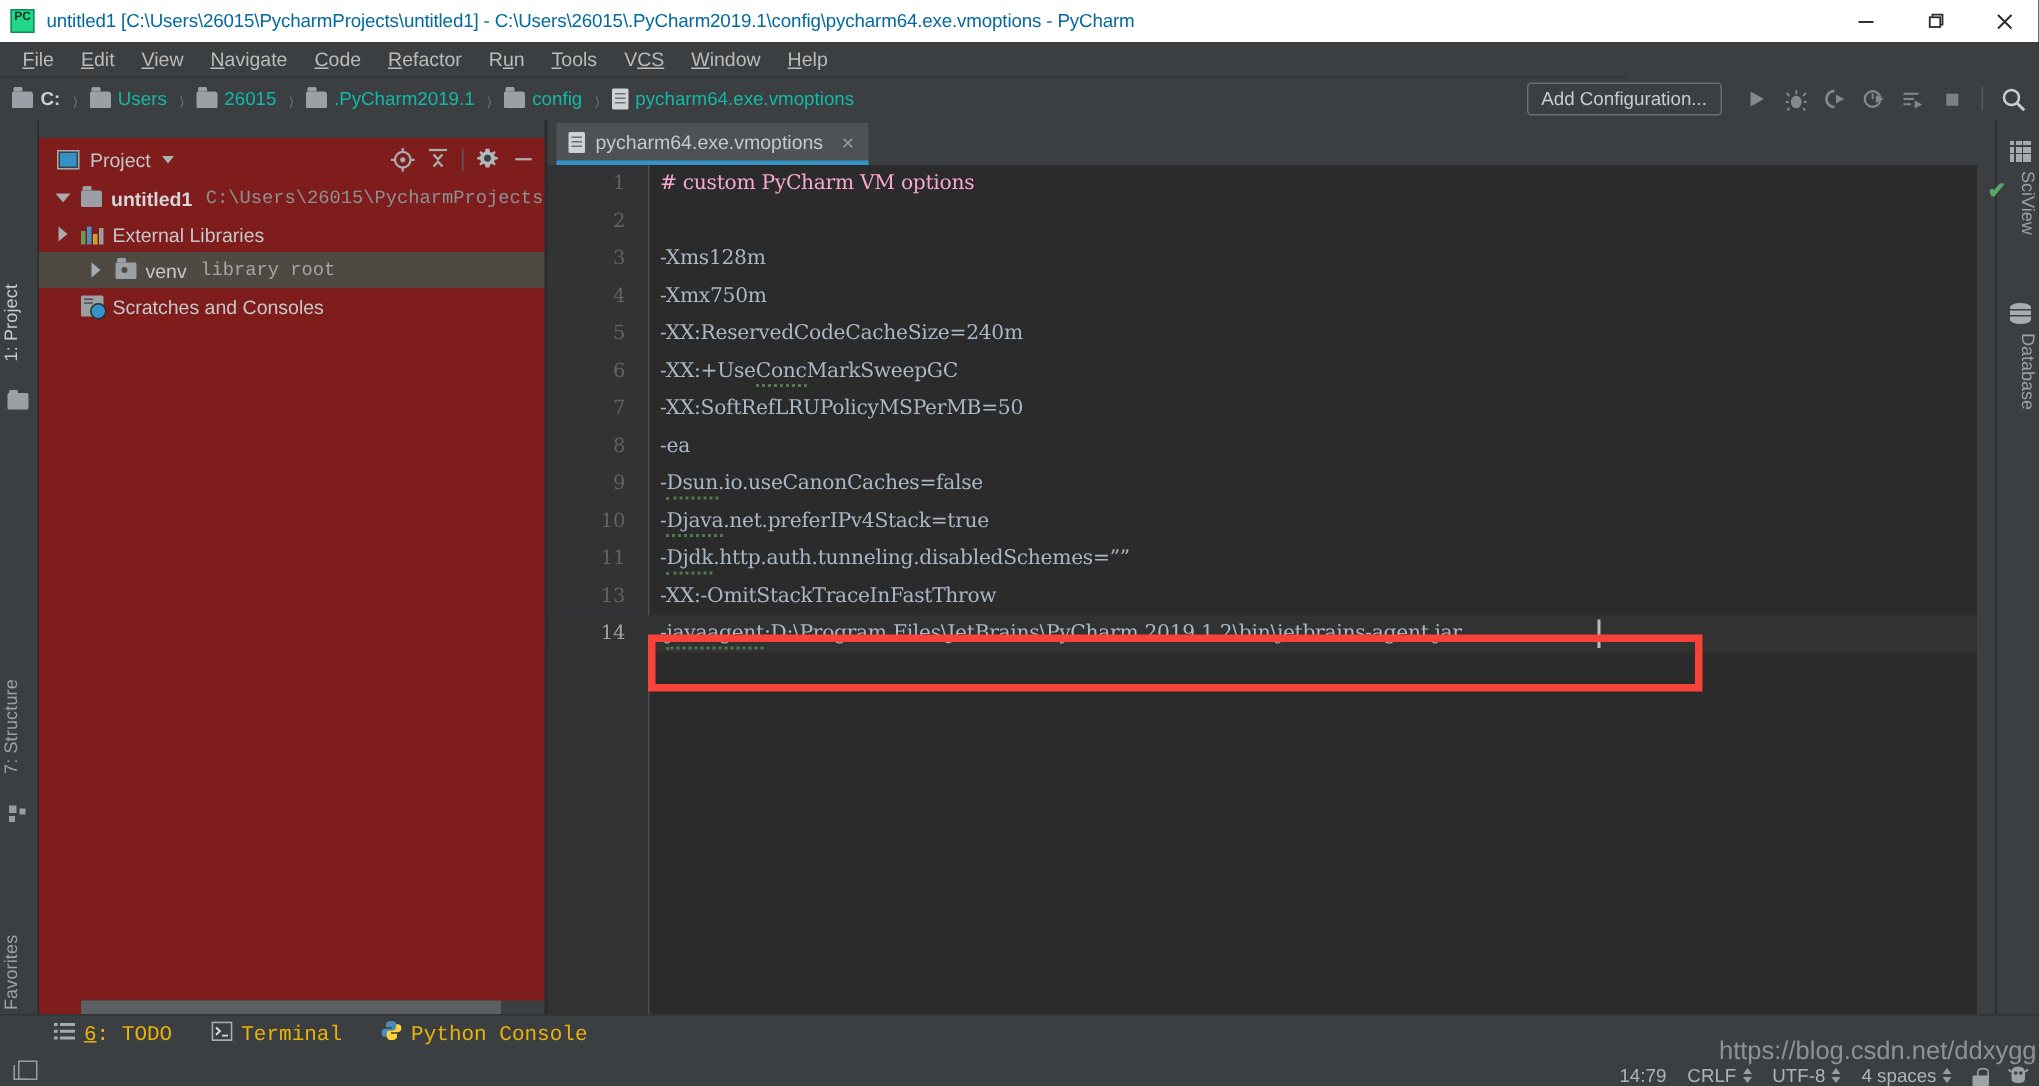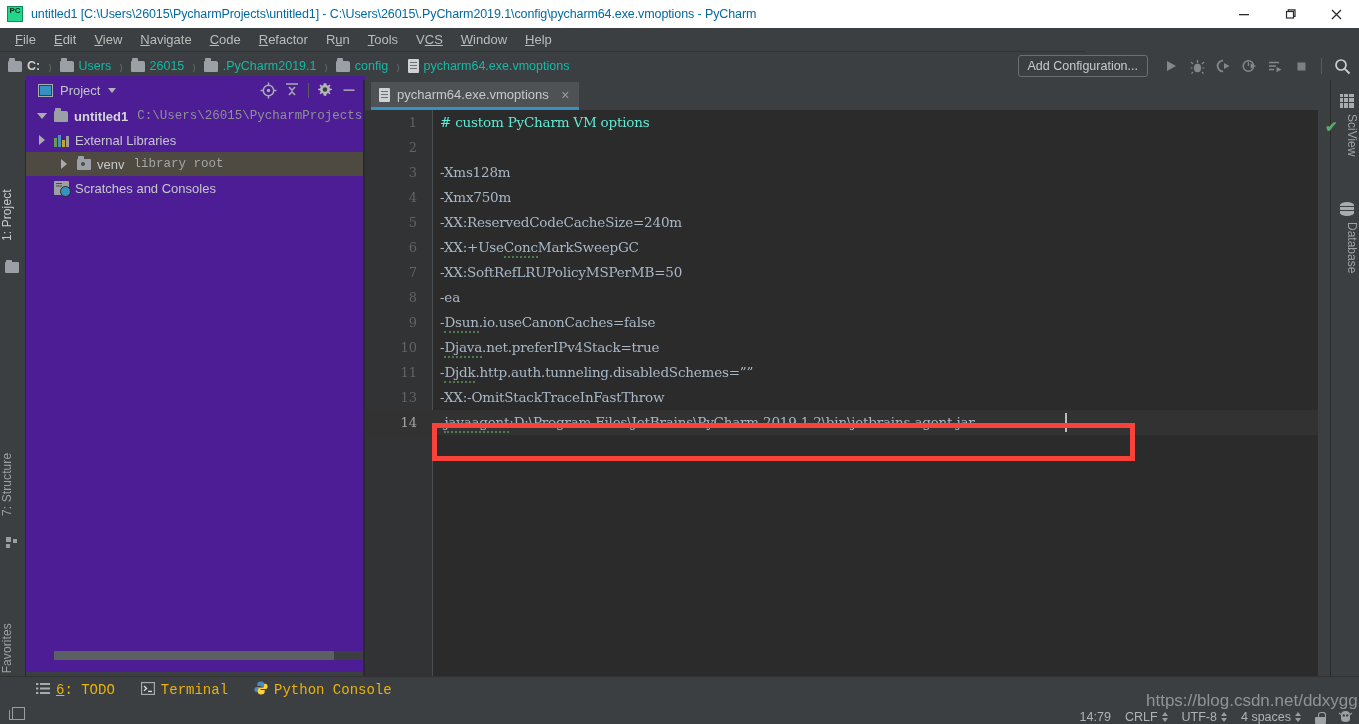--- a/index.html
+++ b/index.html
@@ -115,22 +115,22 @@
     text-align: center; letter-spacing: 0.1px;
   }
   .vtab.active { color: #c9cccd; }
   .vtab.flip { transform: rotate(180deg); }
   .strip-ic {
     position: absolute; left: 5px; width: 15px; height: 15px;
   }
 
   
   .projpanel {
-    position: absolute; left: 26px; top: 76px; width: 339px; height: 596px;
-    background: #4c1d95;
+    position: absolute; left: 26px; top: 92px; width: 339px; height: 596px;
+    background: #7f1d1d;
   }
   .proj-header {
     height: 28px; display: flex; align-items: center; padding-left: 12px;
   }
   .proj-ic-window {
     width: 15px; height: 13px; border: 1.6px solid #a7abad;
     background: #3c3f41; flex: none; position: relative;
   }
   .proj-ic-window::after {
     content: ""; position: absolute; left: 1px; top: 1px;
@@ -630,21 +630,21 @@
         <span class="tab-name">pycharm64.exe.vmoptions</span>
         <span class="tab-x">×</span>
       </div>
     </div>
 
     <div class="code-wrap">
       <div class="gutter"></div>
       <div class="gutter-edge"></div>
 
       <div class="codelines">
-        <div class="cline"><span class="lno">1</span><span class="ctext" style="color:#5eead4;text-align:right;"># custom PyCharm VM options</span></div>
+        <div class="cline"><span class="lno">1</span><span class="ctext" style="color:#f9a8d4;text-align:right;"># custom PyCharm VM options</span></div>
         <div class="cline"><span class="lno">2</span><span class="ctext"></span></div>
         <div class="cline"><span class="lno">3</span><span class="ctext">-Xms128m</span></div>
         <div class="cline"><span class="lno">4</span><span class="ctext">-Xmx750m</span></div>
         <div class="cline"><span class="lno">5</span><span class="ctext">-XX:ReservedCodeCacheSize=240m</span></div>
         <div class="cline"><span class="lno">6</span><span class="ctext">-XX:+Use<span class="sq">Conc</span>MarkSweepGC</span></div>
         <div class="cline"><span class="lno">7</span><span class="ctext">-XX:SoftRefLRUPolicyMSPerMB=50</span></div>
         <div class="cline"><span class="lno">8</span><span class="ctext">-ea</span></div>
         <div class="cline"><span class="lno">9</span><span class="ctext">-<span class="sq">Dsun</span>.io.useCanonCaches=false</span></div>
         <div class="cline"><span class="lno">10</span><span class="ctext">-<span class="sq">Djava</span>.net.preferIPv4Stack=true</span></div>
         <div class="cline"><span class="lno">11</span><span class="ctext">-<span class="sq">Djdk</span>.http.auth.tunneling.disabledSchemes=””</span></div>

